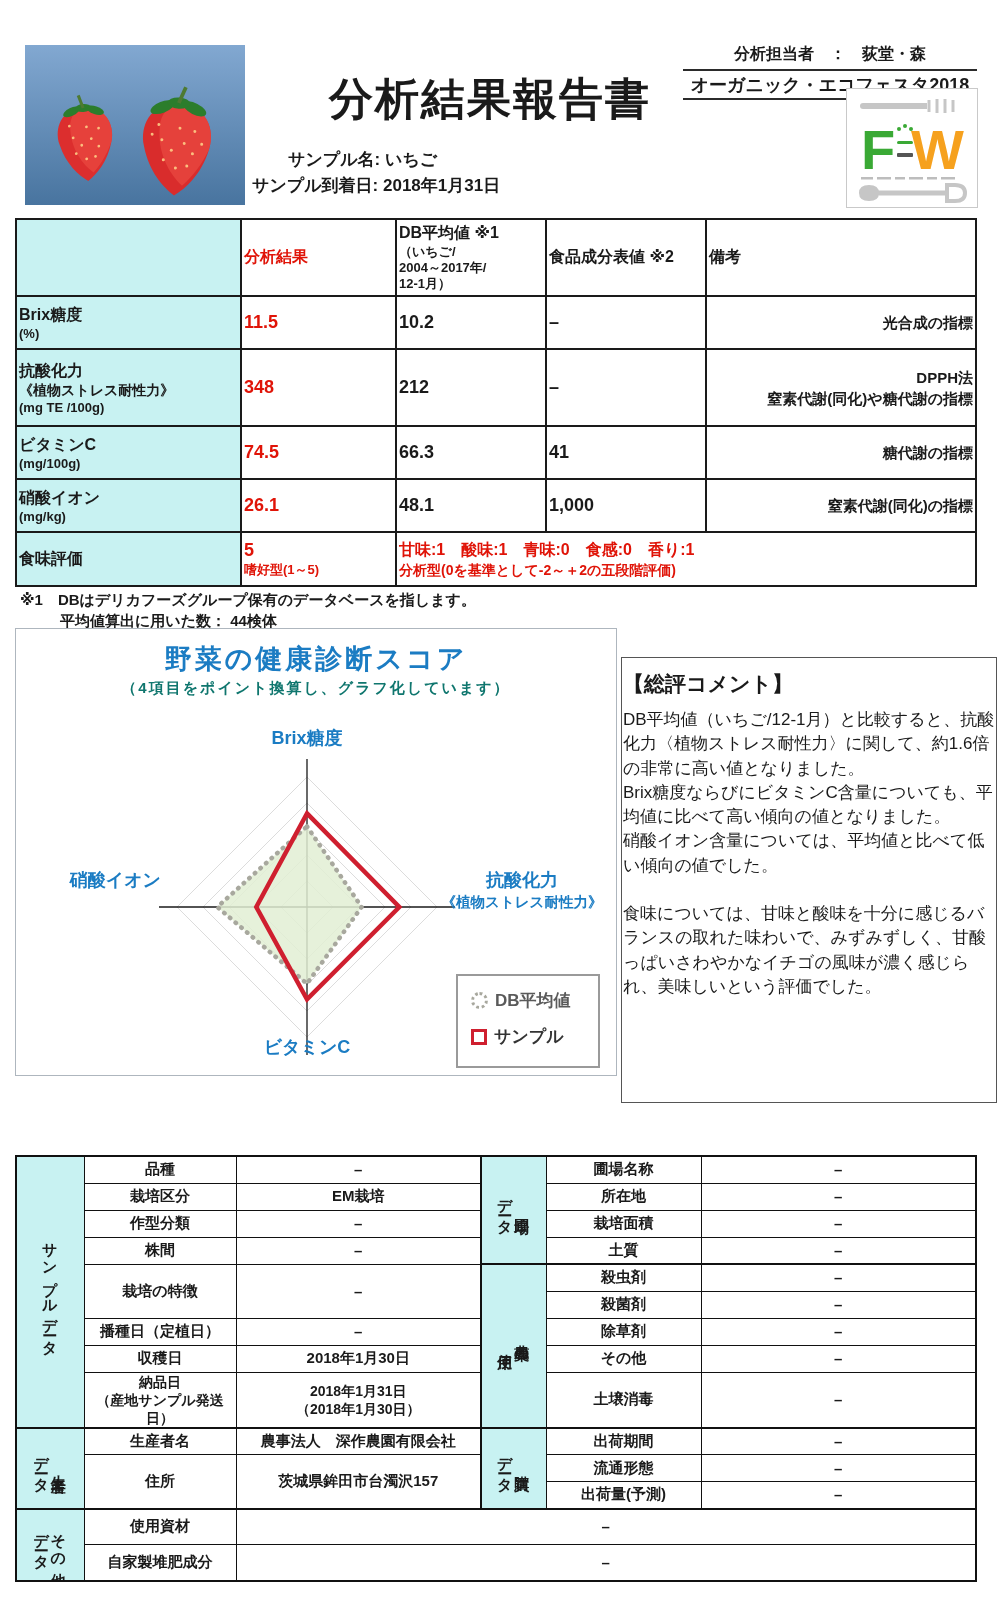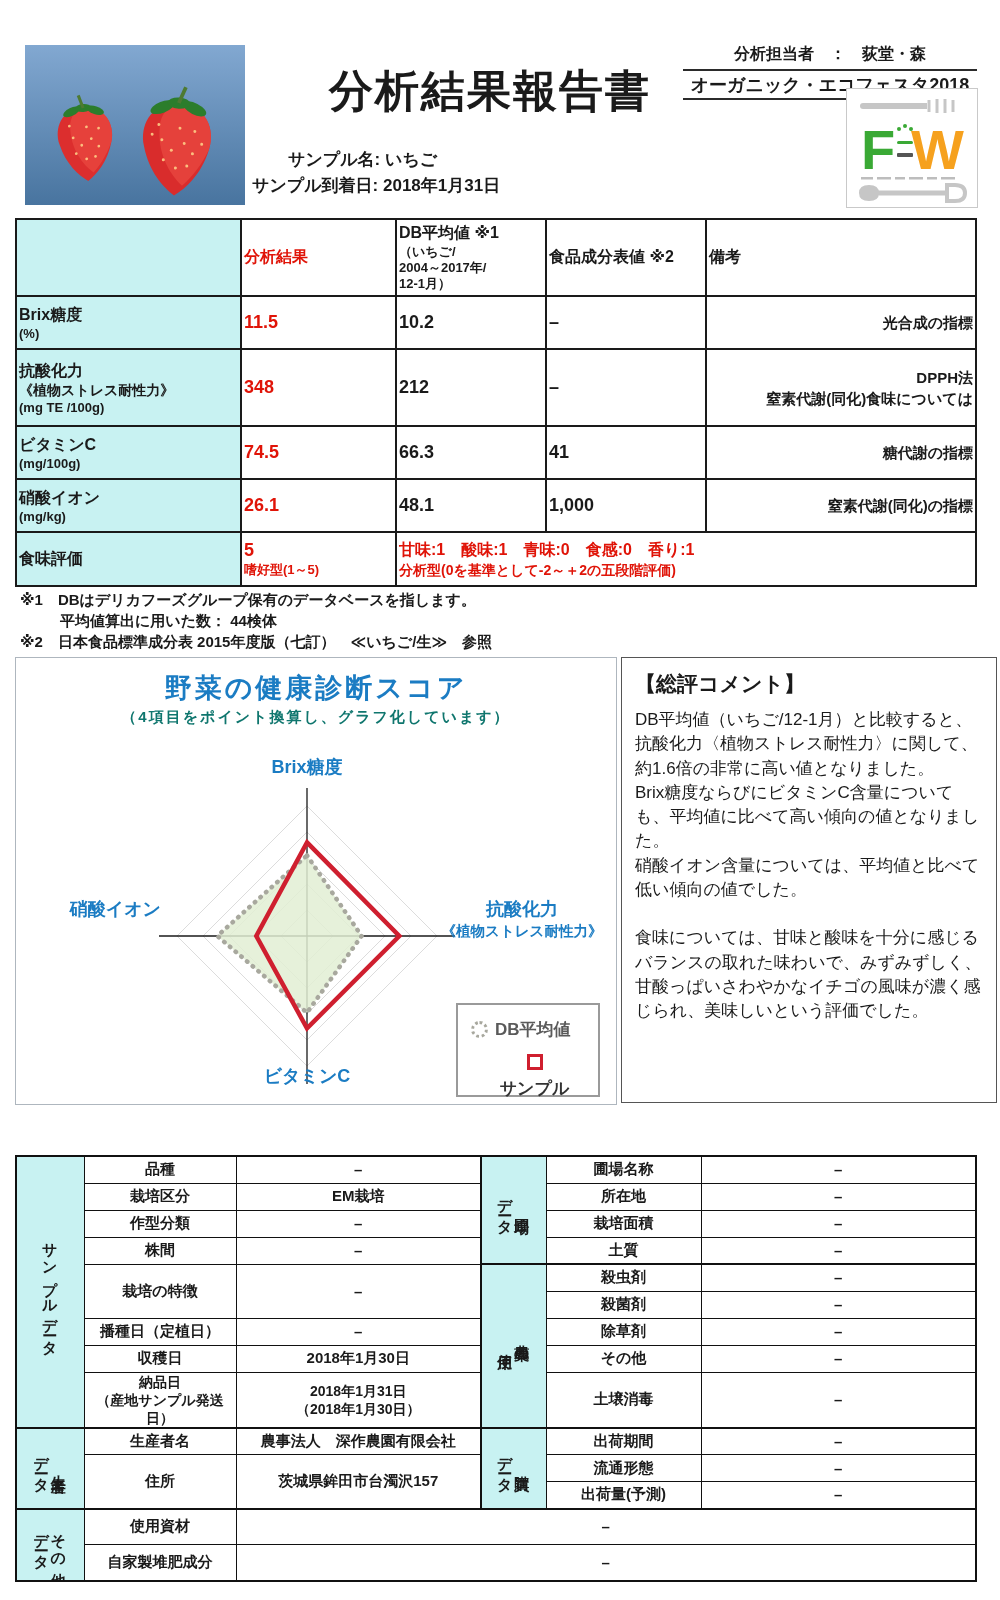--- a/index.html
+++ b/index.html
@@ -1,20 +1,20 @@
 <!DOCTYPE html>
 <html><head>
 <meta charset="utf-8">
 <style>
   html,body{margin:0;padding:0;background:#fff;}
   #page{position:relative;width:1000px;height:1600px;background:#ffffff;
         font-family:"Liberation Sans","DejaVu Sans",sans-serif;color:#1a1a1a;overflow:hidden;}
   .abs{position:absolute;}
   
-  #doc-title{left:270px;top:62px;width:440px;text-align:center;
+  #doc-title{left:270px;top:70px;width:440px;text-align:center;
              font-family:"Liberation Serif","DejaVu Serif",serif;font-weight:bold;
              font-size:44px;letter-spacing:2px;}
   #sample-lines{left:252px;top:147px;font-size:17px;font-weight:bold;line-height:26px;}
   #sample-lines .ind{padding-left:36px;}
   #analyst-block{left:683px;top:44px;width:294px;text-align:center;font-weight:bold;}
   #analyst-line{font-size:16px;border-bottom:2px solid #2b2b2b;padding-bottom:4px;}
   #event-line{font-size:18px;border-bottom:2px solid #2b2b2b;padding:2px 0 1px 0;}
   #logo-box{left:846px;top:88px;width:130px;height:118px;border:1px solid #c9c9c9;background:#fff;}
   
   table{border-collapse:collapse;table-layout:fixed;}
@@ -30,41 +30,41 @@
   #results .hdr{font-size:16px;}
   #results .hsub{font-size:13px;font-weight:bold;white-space:pre-line;line-height:16px;}
   #results .score-note{font-size:13px;}
   #results .taste-detail{font-size:16px;line-height:24px;}
   #results .taste-note{font-size:14px;}
   .preline{white-space:pre-line;}
   
   #footnotes{left:20px;top:589px;font-size:15px;font-weight:bold;line-height:21px;}
   #footnotes .ind{padding-left:40px;}
   
-  #radar-panel{left:15px;top:657px;width:600px;height:446px;border:1px solid #aeb6be;background:#fff;}
+  #radar-panel{left:15px;top:628px;width:600px;height:446px;border:1px solid #aeb6be;background:#fff;}
   #radar-title{left:0;top:12px;width:600px;text-align:center;color:#1b7cc3;
                font-size:27px;font-weight:bold;letter-spacing:3px;}
   #radar-subtitle{left:0;top:50px;width:600px;text-align:center;color:#0f766e;
                   font-size:15px;font-weight:bold;letter-spacing:2px;}
   .axis-label{color:#1b7cc3;font-weight:bold;font-size:18px;text-align:center;line-height:22px;}
   #axis-top{left:191px;top:98px;width:200px;}
   #axis-left{left:5px;top:240px;width:140px;text-align:right;}
   #axis-right{left:413px;top:240px;width:186px;}
   #axis-right .sub{font-size:14.5px;}
   #axis-bottom{left:191px;top:407px;width:200px;}
   #radar-svg{position:absolute;left:0;top:110px;}
   #legend{left:440px;top:345px;width:140px;height:90px;border:2px solid #9a9a9a;background:#fff;}
   .leg-row{display:flex;align-items:center;gap:7px;margin:13px 0 0 13px;font-size:17px;font-weight:bold;}
   .leg-db{color:#5a5a5a;}
-  .leg-sample{color:#333;flex-direction:column;}
+  .leg-sample{color:#333;}
   .marker-dotted{width:11px;height:11px;border:3px dotted #a8a89e;border-radius:50%;flex:none;}
   .marker-square{width:10px;height:10px;border:3.5px solid #cf1f2f;flex:none;}
   
   #comment-panel{left:621px;top:657px;width:376px;height:446px;border:1.5px solid #555;
-                 background:#fff;box-sizing:border-box;padding:12px 13px;}
+                 background:#fff;box-sizing:border-box;padding:12px 1px;}
   #comment-title{font-size:21px;font-weight:bold;margin-bottom:10px;}
   .comment-p{font-size:17px;line-height:1.43;white-space:pre-line;}
   .comment-gap{height:24px;}
   
   #detail{left:15px;top:1155px;width:960px;border:2.5px solid #111;}
   #detail td{border:1.5px solid #111;text-align:center;vertical-align:middle;
              font-size:15px;font-weight:bold;padding:0 2px;overflow:hidden;}
   #detail .grp{background:#c8f2f2;}
   #detail .vlabel{writing-mode:vertical-rl;text-orientation:upright;white-space:pre;
                   letter-spacing:2px;display:inline-block;line-height:17px;}
@@ -213,21 +213,21 @@
     <tr style="height:77px">
       <td class="lblc">
         <div>抗酸化力</div>
         <div class="sub">《植物ストレス耐性力》</div>
         <div class="unit">(mg TE /100g)</div>
       </td>
       <td class="val red">348</td>
       <td class="val">212</td>
       <td class="val">–</td>
       <td class="rem">DPPH法
-窒素代謝(同化)食味については</td>
+窒素代謝(同化)や糖代謝の指標</td>
     </tr>
     <tr style="height:53px">
       <td class="lblc">
         <div>ビタミンC</div>
         <div class="unit">(mg/100g)</div>
       </td>
       <td class="val red">74.5</td>
       <td class="val">66.3</td>
       <td class="val">41</td>
       <td class="rem">糖代謝の指標</td>

